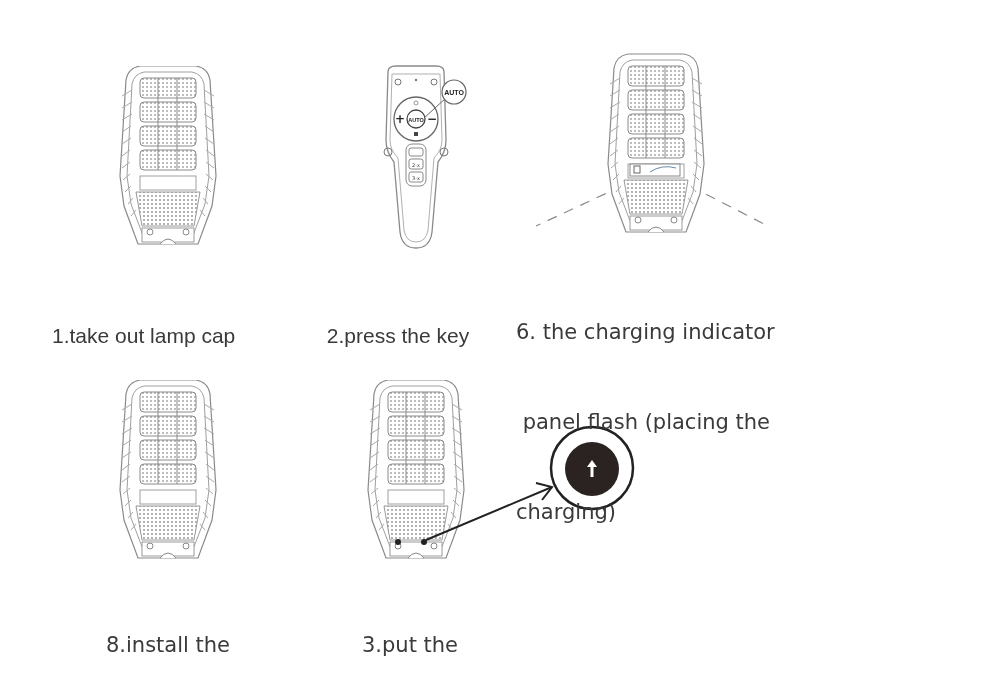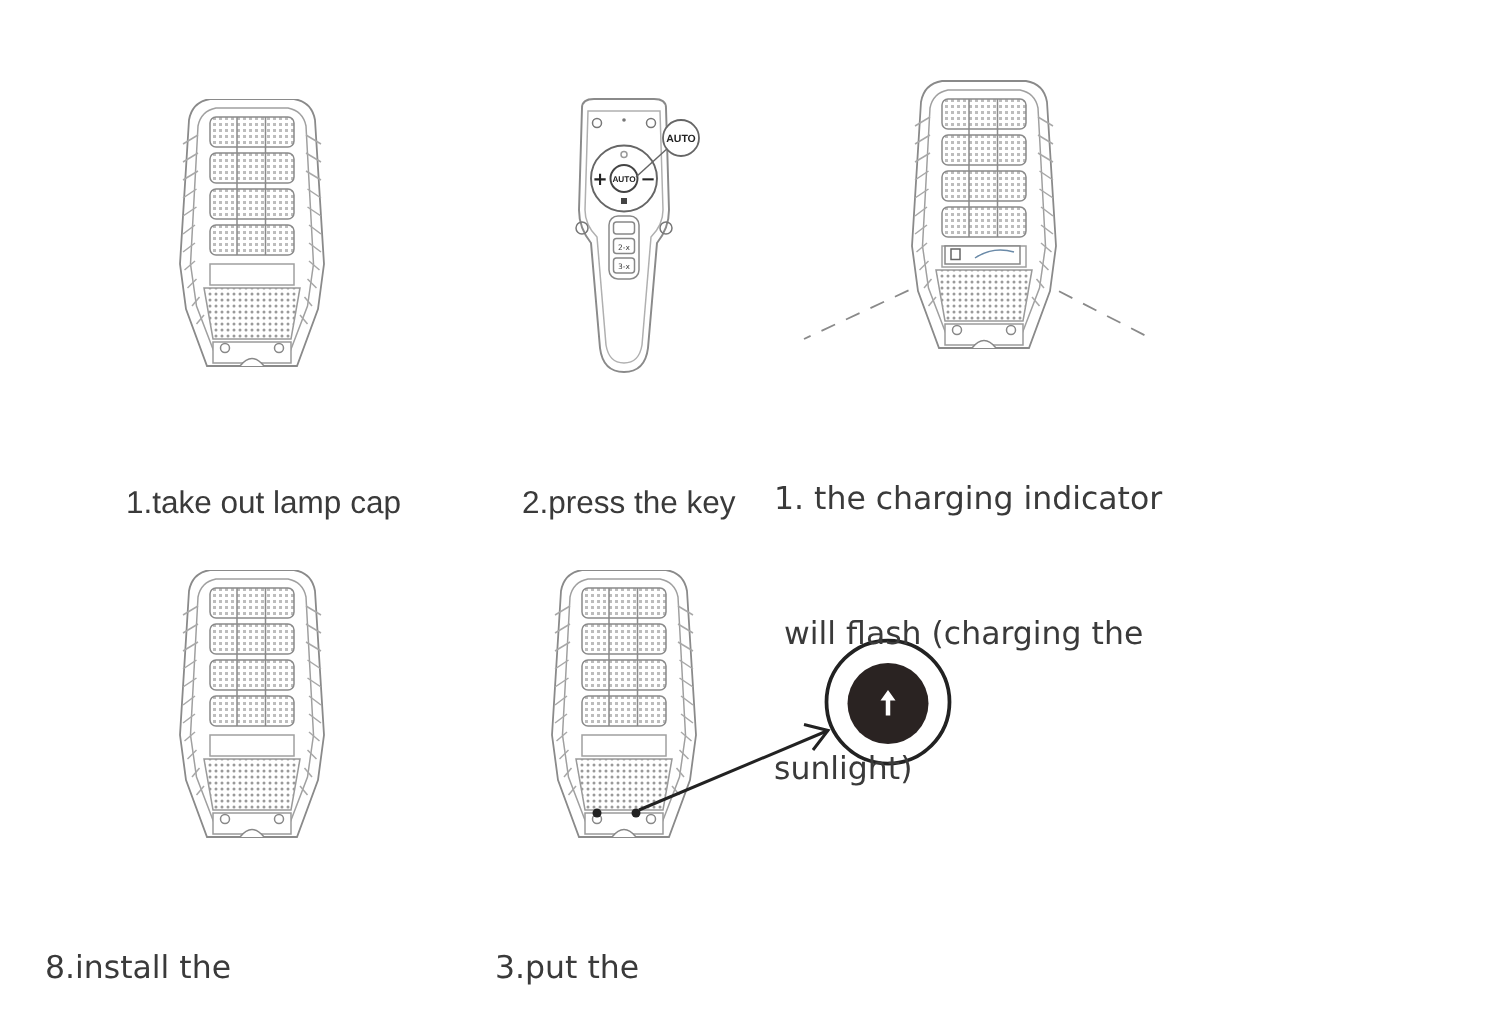--- a/index.html
+++ b/index.html
@@ -1,20 +1,20 @@
 <!DOCTYPE html>
 <html><head>
 <meta charset="utf-8">
 <style>
   html, body { margin:0; padding:0; background:#ffffff; }
   body { width:1006px; height:676px; position:relative; overflow:hidden; font-family:"DejaVu Sans", sans-serif; color:#333; }
   .fig { position:absolute; }
   .cap { position:absolute; font-size:20px; line-height:30px; color:#3a3a3a; white-space:pre; }
-  .cap.narrow { font-family:"Liberation Sans", sans-serif; font-size:21px;margin-left:32px; }
-  .center { }
+  .cap.narrow { font-family:"Liberation Sans", sans-serif; font-size:21px; }
+  .center { text-align:center; }
   svg { display:block; }
 </style>
 </head>
 <body>
 
 <svg width="0" height="0" style="position:absolute">
   <defs>
     <pattern id="mesh" width="4" height="4" patternUnits="userSpaceOnUse">
       <rect width="4" height="4" fill="#fff"></rect>
       <rect width="2" height="2" fill="#bdbdbd"></rect>
@@ -145,23 +145,23 @@
   </svg>
 </div>
 
 <div class="cap narrow" style="left:52px;top:261px;">
   <div>1.take out lamp cap</div>
 </div>
 <div class="cap narrow center" style="left:316px;top:261px;width:164px;">
   <div>2.press the key</div>
 </div>
 <div class="cap" style="left:516px;top:257px;font-size:21px;">
-  <div>1. the charging indicator</div>
-  <div> will flash (charging the</div>
-  <div>sunlight)</div>
+  <div>6. the charging indicator</div>
+  <div> panel flash (placing the</div>
+  <div>charging)</div>
 </div>
 <div class="cap center" style="left:30px;top:570px;width:276px;font-size:21px;">
   <div>8.install the</div>
   
 </div>
 <div class="cap center" style="left:330px;top:570px;width:160px;font-size:21px;">
   <div>3.put the</div>
   
 </div>
 

